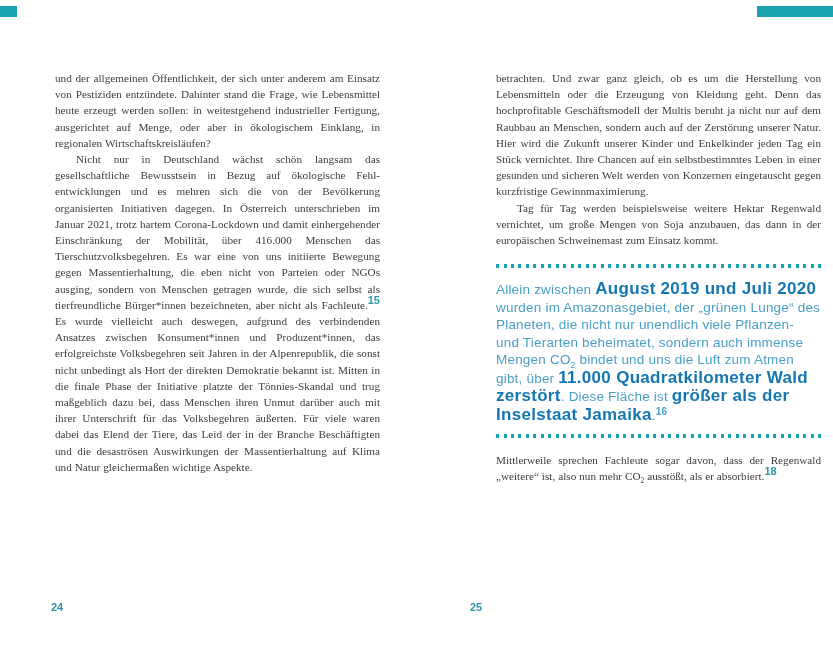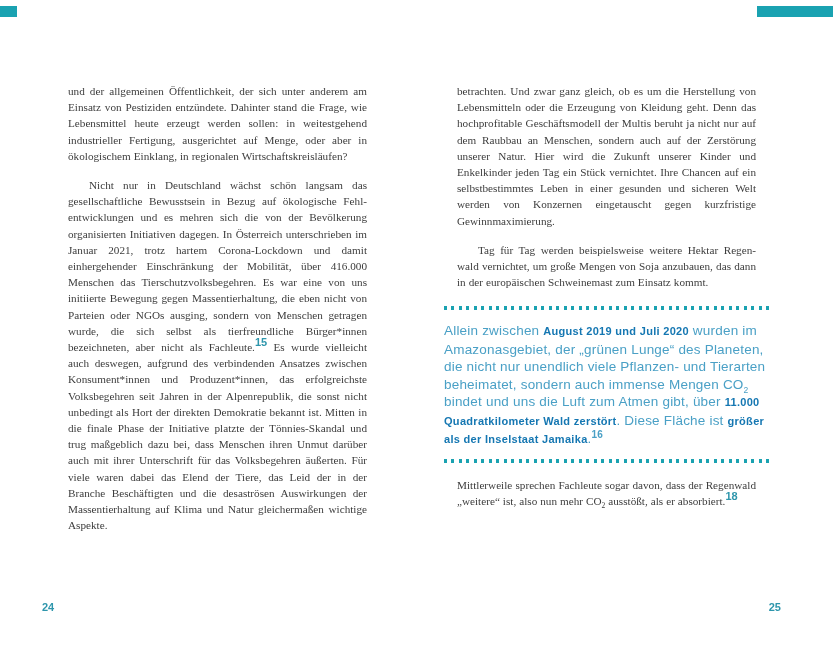--- a/index.html
+++ b/index.html
@@ -6,55 +6,55 @@
   .canvas {
     position:relative; width:833px; height:648px; background:#ffffff;
     overflow:hidden; font-family:"Liberation Serif", serif;
   }
   .tab { position:absolute; top:6px; height:11px; background:var(--teal,#1aa2b1); }
   .tab-left  { left:0; width:17px; }
   .tab-right { left:757px; width:76px; }
 
   .col { position:absolute; top:70px; width:325px; }
   .col-left  { left:55px; }
-  .col-right { left:444px; }
+  .col-right { left:496px; }
 
   .para {
-    margin:13px; text-align:justify; text-justify:inter-word;
+    margin:0; text-align:justify; text-justify:inter-word;
     font:11.2px/16.2px "Liberation Serif", serif;
     color:var(--body,#3c3c3c);
     hyphens:auto; -webkit-hyphens:auto; word-spacing:0.2px;
   }
   .para.indent { text-indent:21px; }
 
   sup.fn { font-family:"Liberation Sans", sans-serif; font-size:11px; line-height:0;
            vertical-align:super; color:var(--pagenum,#2e96ac); font-weight:bold; }
   sub.sb { font-size:7.5px; line-height:0; vertical-align:sub; }
 
   .sep { height:4px; width:325px;
          background:repeating-linear-gradient(to right, var(--teal,#1aa2b1) 0 3px, transparent 3px 7.5px); }
   .sep-1 { margin:16px 0 12px; }
   .sep-2 { margin:10px 0 14px; }
 
   .quote {
     font-family:"Liberation Sans", sans-serif;
     font-size:13.5px; line-height:17.5px; letter-spacing:0.2px;
     color:var(--qreg,#4aa0c6); text-align:left; font-weight:400;
   }
-  .quote .q-b { font-weight:bold; font-size:11px; color:var(--qbold,#1577b2); letter-spacing:0.3px; }
+  .quote .q-b { font-weight:bold; font-size:17px; color:var(--qbold,#1577b2); letter-spacing:0.3px; }
   .quote sup.fn { color:var(--qreg,#4aa0c6); font-size:10px; }
   .quote sub.sb { font-size:8.5px; }
 
   .pagenum {
     position:absolute; top:600px;
     font:bold 11px/14px "Liberation Sans", sans-serif;
     color:var(--pagenum,#2e96ac);
   }
-  .pn-left  { left:42px; }
-  .pn-right { left:470px; width:311px; text-align:right; }
+  .pn-left  { left:51px; }
+  .pn-right { left:470px; width:311px; text-align:left; }
 </style>
 </head>
 <body>
 
 <div class="canvas">
 
   <div class="tab tab-left"></div>
   <div class="tab tab-right"></div>
 
   <div class="col col-left" lang="de">

